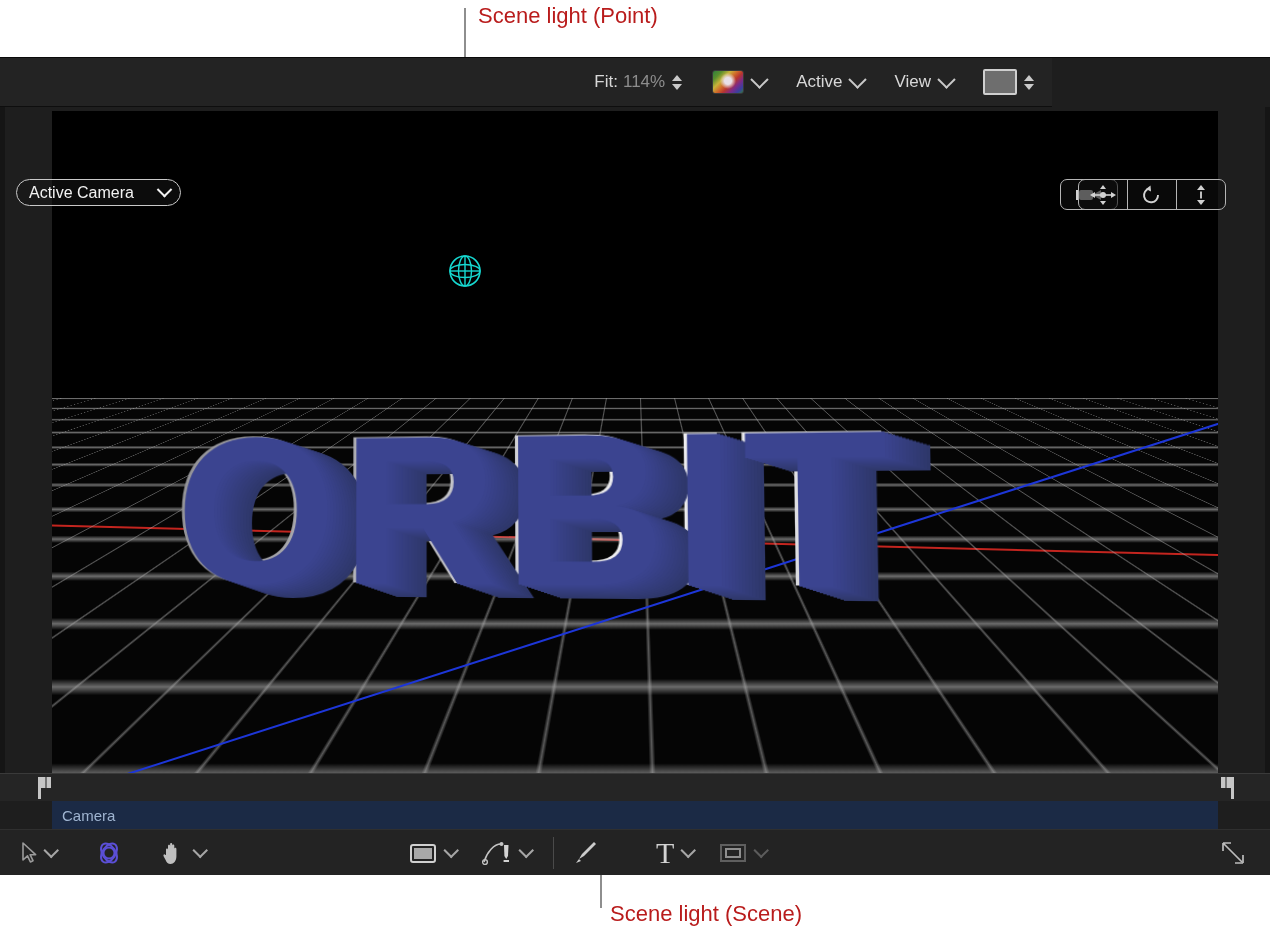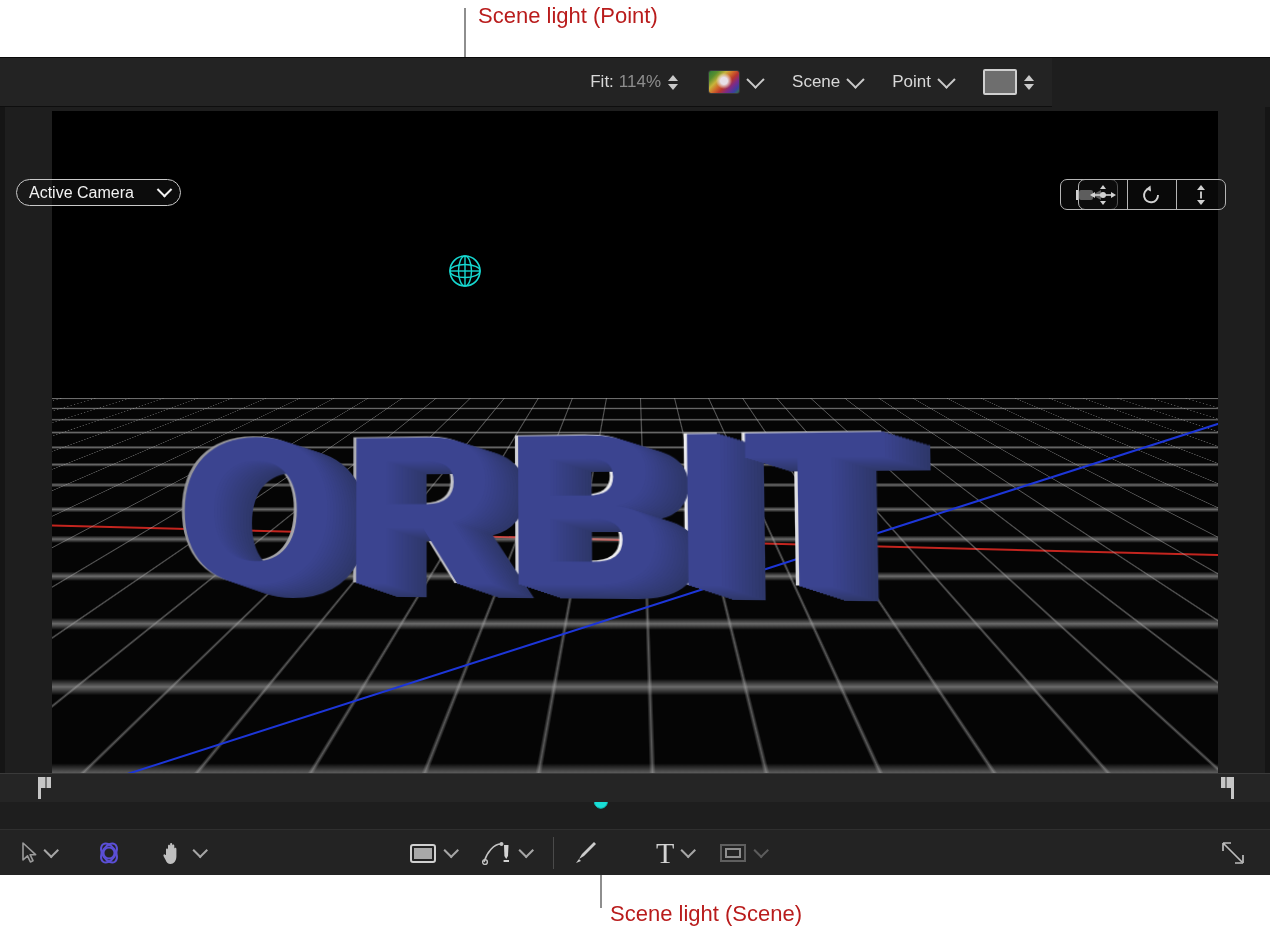--- a/index.html
+++ b/index.html
@@ -390,28 +390,28 @@
     <div class="tb-sp"></div>
 
     <div class="tb-group">
       <span id="color-swatch"></span>
       <span class="chev"></span>
     </div>
 
     <div class="tb-sp"></div>
 
     <div class="tb-group">
-      <span class="tb-label">Scene</span>
+      <span class="tb-label">Active</span>
       <span class="chev"></span>
     </div>
 
     <div class="tb-sp"></div>
 
     <div class="tb-group">
-      <span class="tb-label">Point</span>
+      <span class="tb-label">View</span>
       <span class="chev"></span>
     </div>
 
     <div class="tb-sp"></div>
 
     <div class="tb-group">
       <span id="gray-swatch"></span>
       <span class="stepper">
           <i class="up"></i>
           <i class="down"></i>
@@ -501,20 +501,25 @@
     </div>
     <div class="marker" id="out-marker">
       <svg width="16" height="22" viewBox="0 0 16 22">
         <rect x="13" y="0" width="3" height="22" fill="#c6c6c6"></rect>
         <path d="M13 0 L3 0 L3 11 L13 11 Z" fill="#c6c6c6"></path>
         <path d="M8 0 L8 11" stroke="#3b3b3b" stroke-width="1.2"></path>
       </svg>
     </div>
   </div>
 
+  <div id="mini-track-row">
+    <div id="camera-track">
+      <span id="camera-track-label">Camera</span>
+    </div>
+  </div>
 
   <div id="bottom-toolbar">
     <div id="bottom-spacer-1"></div>
 
     <div class="bt-item">
       <svg width="15" height="22" viewBox="0 0 15 22">
         <path d="M1 1 L1 18 L5.5 13.8 L8.4 20 L11 18.7 L8.2 12.8 L13.6 12.6 Z" fill="none" stroke="#9a9a9a" stroke-width="1.6" stroke-linejoin="round"></path>
       </svg>
     </div>
     <span class="bt-chev"></span>

